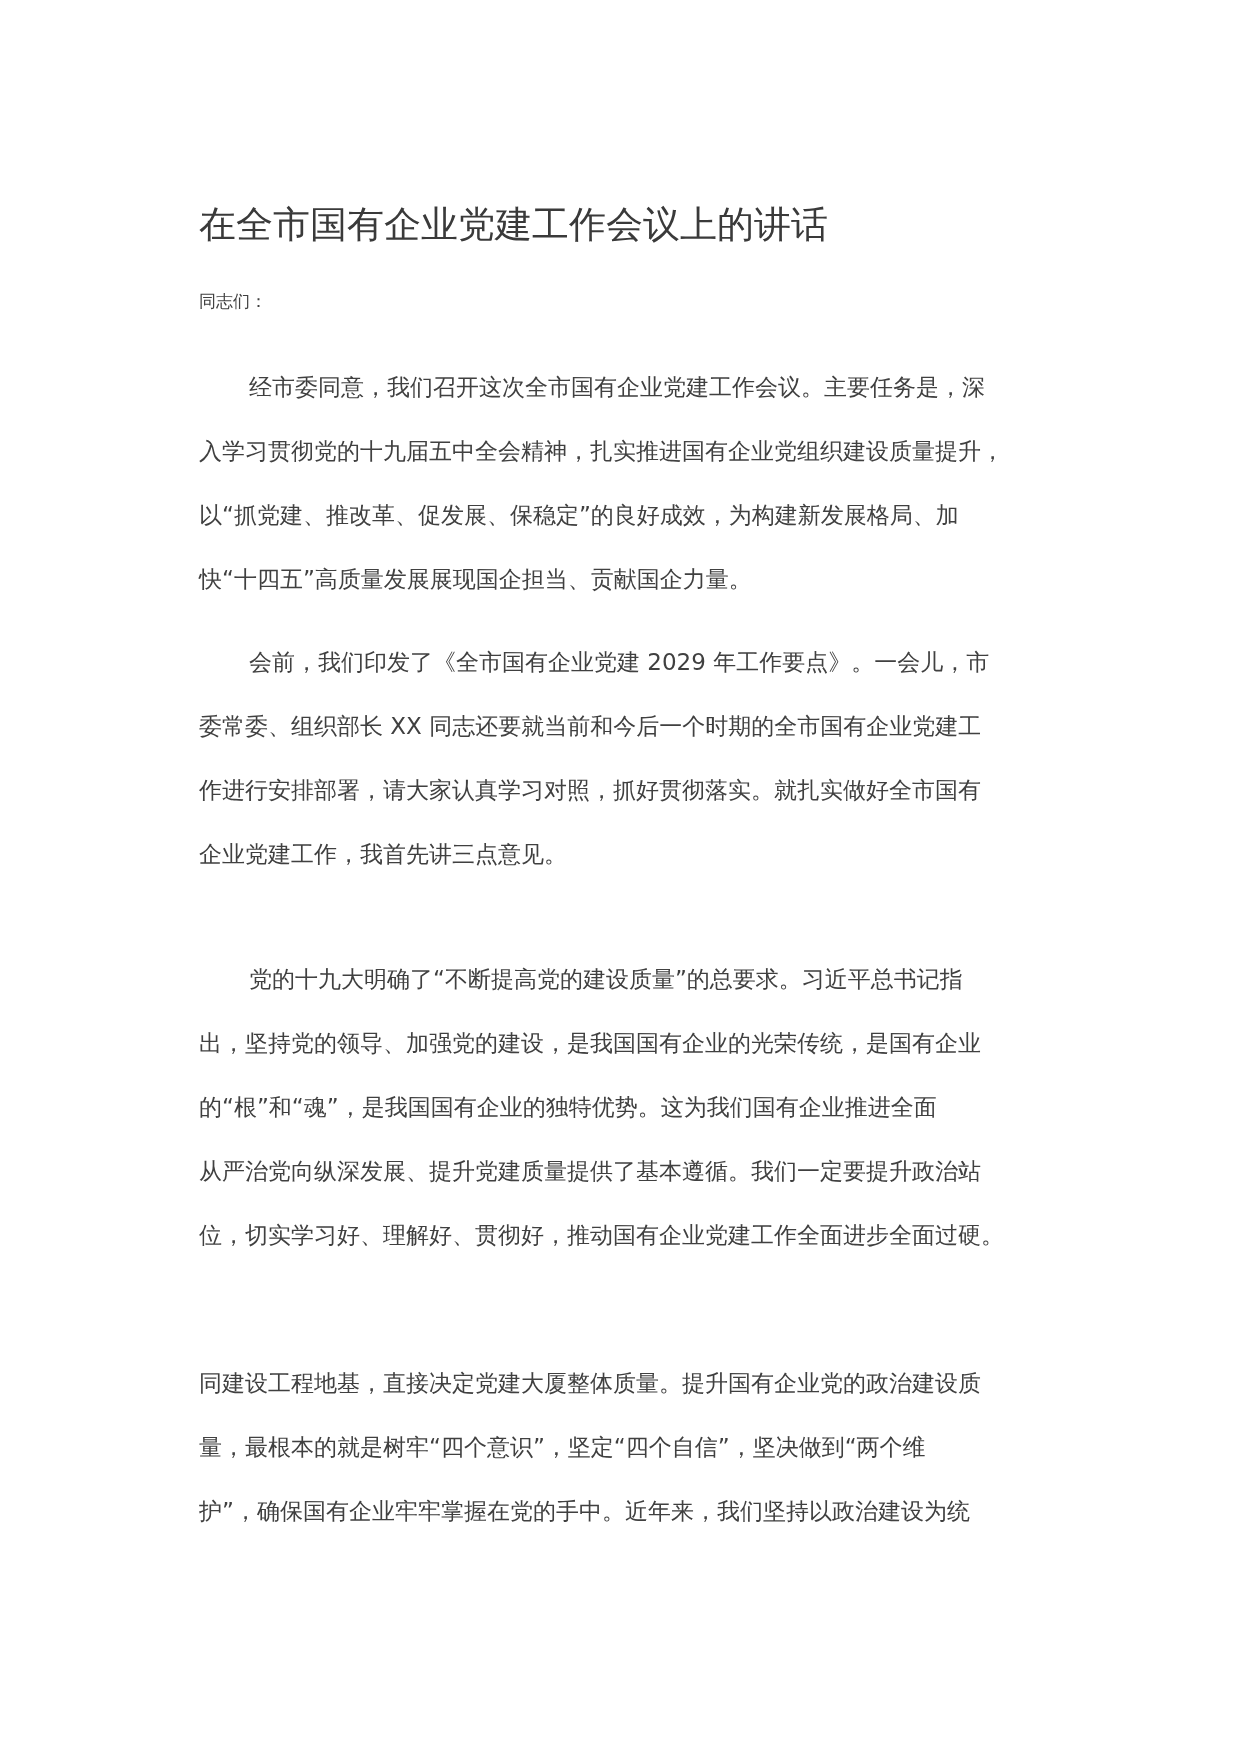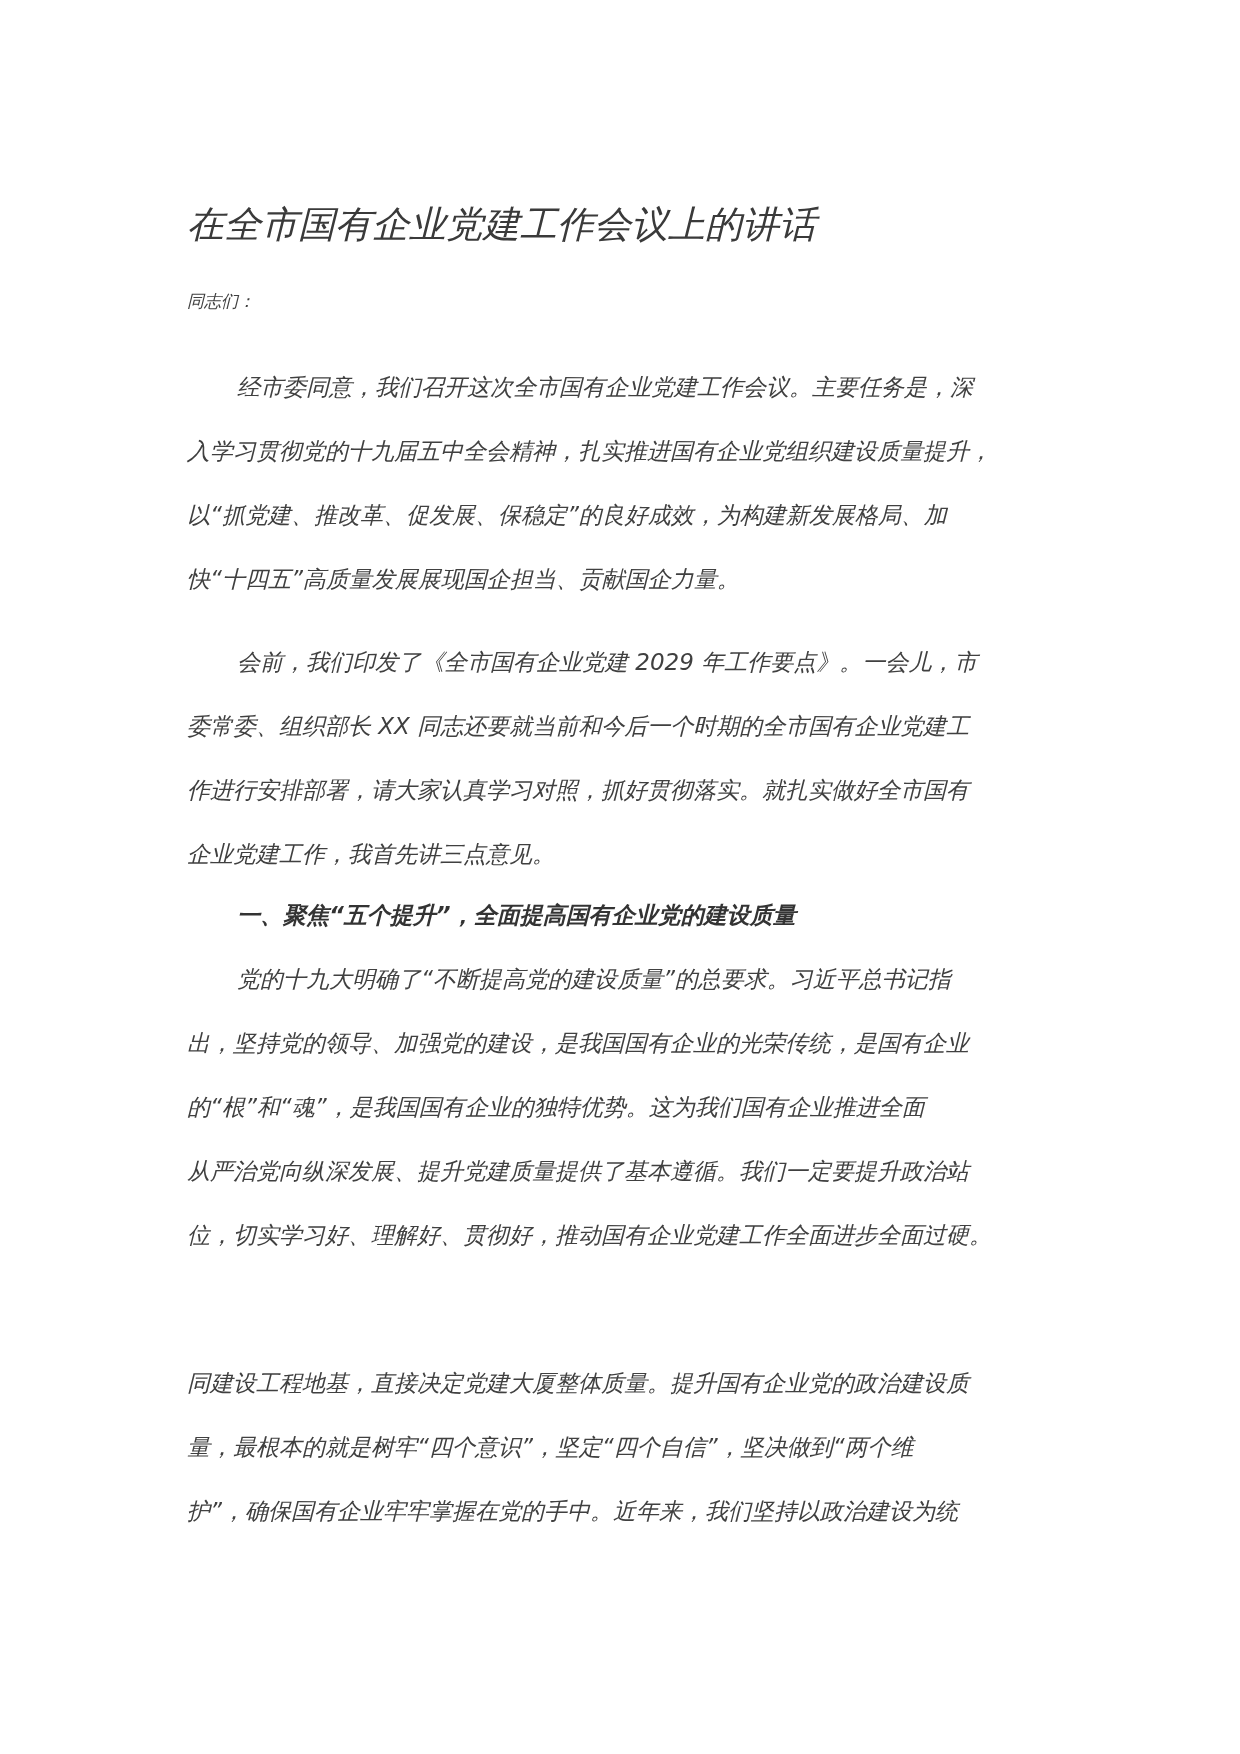--- a/index.html
+++ b/index.html
@@ -1,18 +1,18 @@
 <!DOCTYPE html>
 <html><head>
 <meta charset="utf-8">
 <style>
   html, body { margin: 0; padding: 0; background: #ffffff; }
   body { width: 1240px; height: 1754px; position: relative; overflow: hidden;
          font-family: "DejaVu Sans", "Liberation Sans", sans-serif; color: #404040; }
-  .page { position: absolute; left: 0; top: 0; width: 1100px; height: 1754px; background: #fff; font-style: italic; }
+  .page { position: absolute; left: 12px; top: 0; width: 1100px; height: 1754px; background: #fff; }
   .title { position: absolute; left: 187px; top: 200px; font-size: 37px; color: #3a3a3a;
            white-space: nowrap; letter-spacing: 0px; }
   .greeting { position: absolute; left: 187px; top: 290px; font-size: 17px; white-space: nowrap; }
   .line { position: absolute; left: 187px; font-size: 23px; white-space: nowrap; color: #404040; }
   .indent { left: 237px; }
   .bold { font-weight: bold; color: #333; }
 </style>
 </head>
 <body>
 
@@ -24,21 +24,20 @@
       <div class="line indent" style="top: 372px;">经市委同意，我们召开这次全市国有企业党建工作会议。主要任务是，深</div>
       <div class="line" style="top: 436px;">入学习贯彻党的十九届五中全会精神，扎实推进国有企业党组织建设质量提升，</div>
       <div class="line" style="top: 500px;">以“抓党建、推改革、促发展、保稳定”的良好成效，为构建新发展格局、加</div>
       <div class="line" style="top: 564px;">快“十四五”高质量发展展现国企担当、贡献国企力量。</div>
       <div class="line indent" style="top: 647px;">会前，我们印发了《全市国有企业党建 2029 年工作要点》。一会儿，市</div>
       <div class="line" style="top: 711px;">委常委、组织部长 XX 同志还要就当前和今后一个时期的全市国有企业党建工</div>
       <div class="line" style="top: 775px;">作进行安排部署，请大家认真学习对照，抓好贯彻落实。就扎实做好全市国有</div>
       <div class="line" style="top: 839px;">企业党建工作，我首先讲三点意见。</div>
     </div>
 
-  <div class="line indent bold" style="top:900px;">一、聚焦“五个提升”，全面提高国有企业党的建设质量</div>
 
   <div id="section">
       <div class="line indent" style="top: 964px;">党的十九大明确了“不断提高党的建设质量”的总要求。习近平总书记指</div>
       <div class="line" style="top: 1028px;">出，坚持党的领导、加强党的建设，是我国国有企业的光荣传统，是国有企业</div>
       <div class="line" style="top: 1092px;">的“根”和“魂”，是我国国有企业的独特优势。这为我们国有企业推进全面</div>
       <div class="line" style="top: 1156px;">从严治党向纵深发展、提升党建质量提供了基本遵循。我们一定要提升政治站</div>
       <div class="line" style="top: 1220px;">位，切实学习好、理解好、贯彻好，推动国有企业党建工作全面进步全面过硬。</div>
     </div>
 
 

